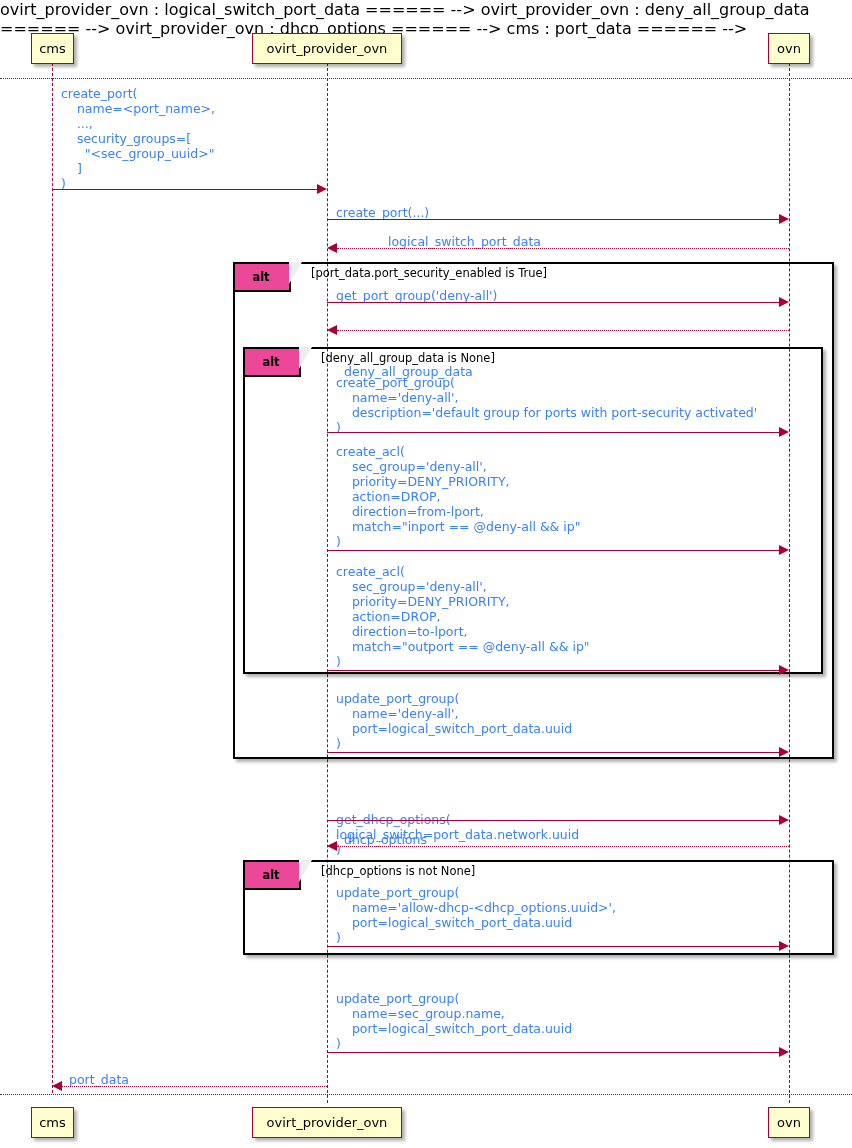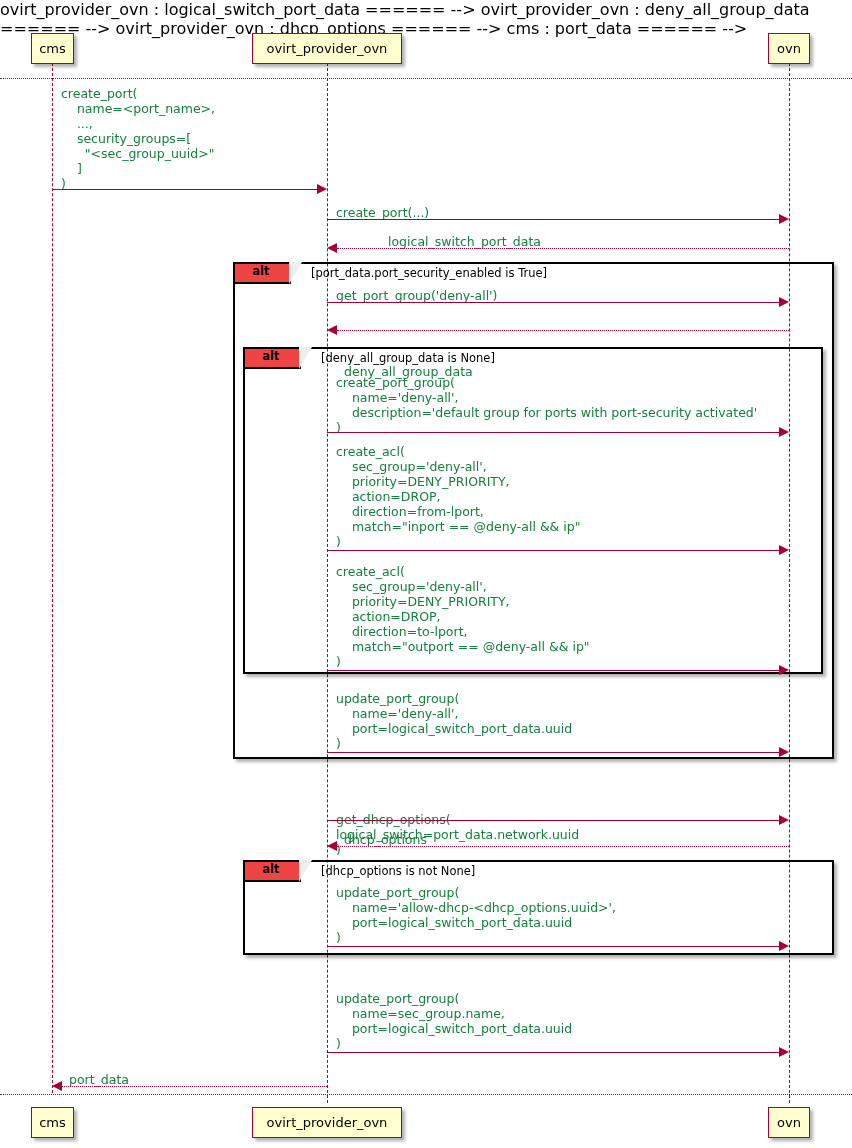--- a/index.html
+++ b/index.html
@@ -36,23 +36,23 @@
     border-top:1.4px dotted #3a3a3a;
   }
 
   
   .fragment{
     position:absolute;box-sizing:border-box;
     border:2px solid #000000;background:transparent;
     box-shadow:3px 3px 3px rgba(0,0,0,.30);
   }
   .frag-tab{
-    position:absolute;left:0;top:0;height:20px;box-sizing:border-box;
-    background:#ef4444;border-right:2px solid #000;border-bottom:2px solid #000;
-    display:flex;justify-content:center;
+    position:absolute;left:0;top:0;height:28px;box-sizing:border-box;
+    background:#ec4899;border-right:2px solid #000;border-bottom:2px solid #000;
+    display:flex;align-items:center;justify-content:center;
     font-size:11.5px;font-weight:bold;padding:0 8px 0 6px;
   }
   .frag-tab::after{
     content:"";position:absolute;right:-13px;top:-2px;
     width:0;height:0;
     border-top:22px solid #EEEEEE;
     border-right:13px solid transparent;
   }
   .frag-label{
     position:absolute;height:20px;display:flex;align-items:center;
@@ -70,21 +70,21 @@
   .arrow-head.right{
     border-top:5px solid transparent;border-bottom:5px solid transparent;
     border-left:10px solid #A80036;
   }
   .arrow-head.left{
     border-top:5px solid transparent;border-bottom:5px solid transparent;
     border-right:10px solid #A80036;
   }
   .msg-text{
     position:absolute;font-size:12.5px;line-height:15px;white-space:pre;
-    color:#15803d;
+    color:#3b82f6;
   }
 </style>
 </head>
 <body>
 
 <div id="stage">
 
   
 
   

